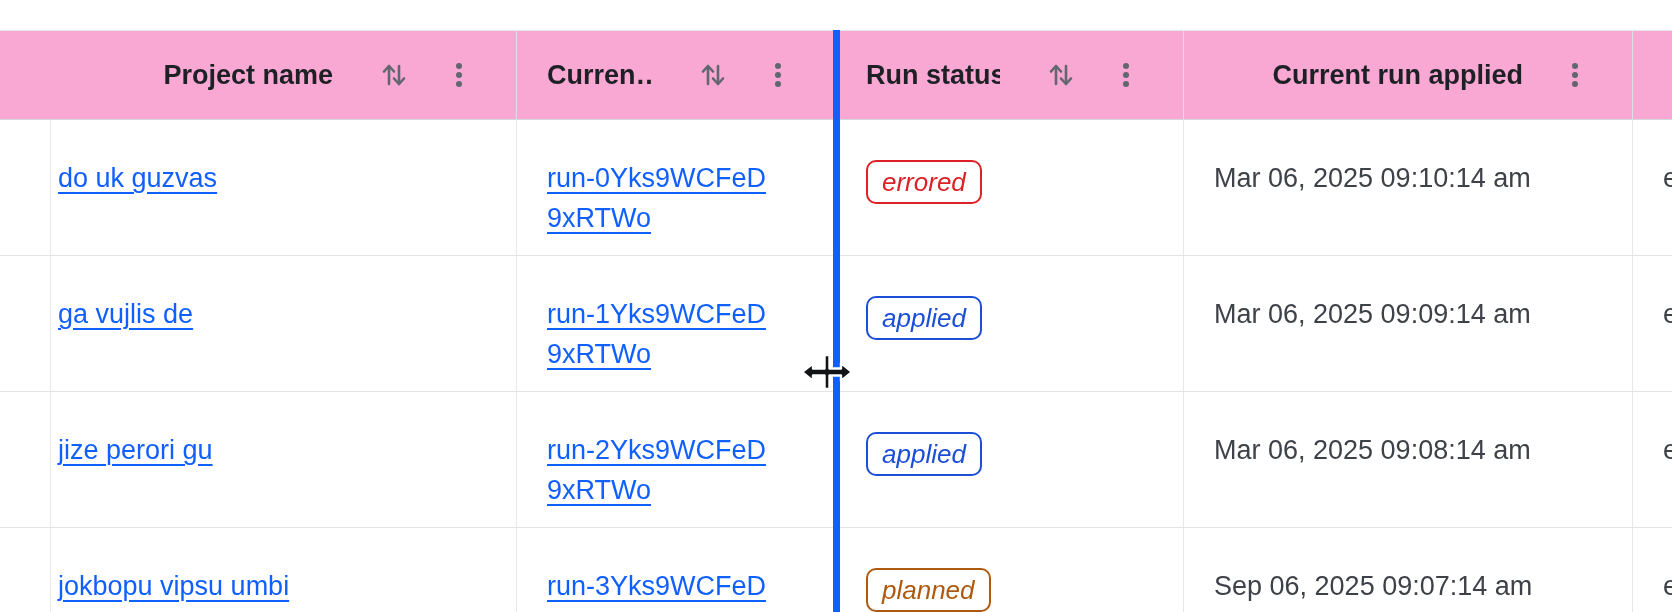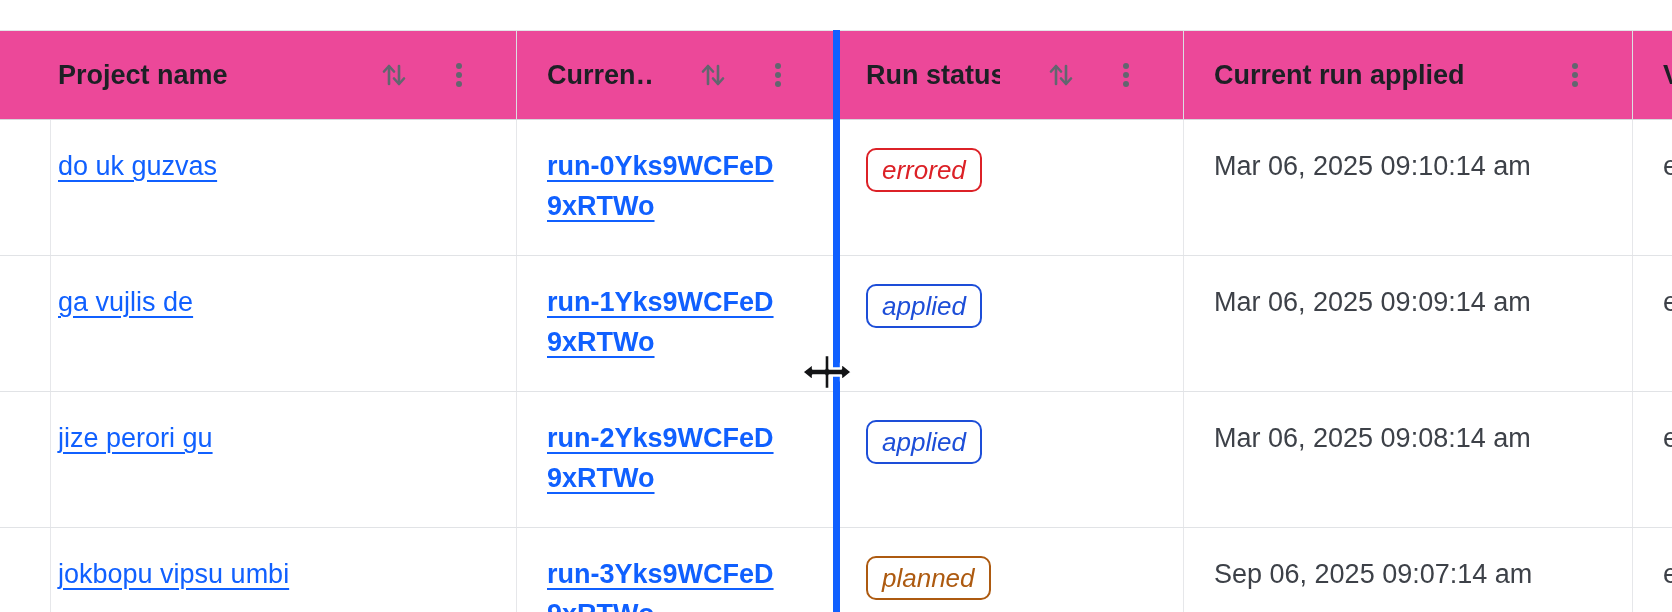--- a/index.html
+++ b/index.html
@@ -12,45 +12,45 @@
   .hrow, .row {
     display: grid;
     grid-template-columns: 28px 489px 319px 348px 449px 87px;
   }
   .hrow {
     height: 90px;
     border-top: 1px solid #e2e4e7;
     border-bottom: 1px solid #d5d7db;
   }
   .th {
-    background: #ec4899;
+    background: #f9a8d4;
     border-right: 1px solid #dcdee2;
     display: flex; align-items: center;
     padding: 0 53px 0 30px; gap: 48px;
     font-size: 27px; font-weight: 700; color: #1d2025;
-    overflow: hidden; white-space: nowrap;
+    overflow: hidden; white-space: nowrap; text-align: right;
   }
   .th:last-child { border-right: none; }
   .th .label { flex: 1 1 auto; min-width: 0; overflow: hidden; }
   .th.plain { padding-right: 0; }
   .icon-btn { flex: 0 0 auto; display: flex; align-items: center; background: none; border: none; cursor: pointer; padding: 0; }
   .row { height: 136px; border-bottom: 1px solid #e1e3e6; }
   .td {
     border-right: 1px solid #e6e7ea;
-    padding: 26px 20px 0 30px;
+    padding: 38px 20px 0 30px;
     font-size: 27px; line-height: 40px; color: #3d4148;
     overflow: visible; white-space: nowrap;
   }
   .td:last-child { border-right: none; }
   a.lnk {
     color: #1060ff; text-decoration: underline;
     text-decoration-thickness: 2px; text-underline-offset: 5px;
     cursor: pointer;
   }
-  .run-link { display: inline-block; max-width: 232px; word-break: break-all; white-space: normal; line-height: 40px; font-weight: bold; }
+  .run-link { display: inline-block; max-width: 232px; word-break: break-all; white-space: normal; line-height: 40px; }
   .badge {
     display: inline-block; margin-top: 2px;
     font-size: 26px; line-height: 30px;
     padding: 5px 14px; border-radius: 10px;
     border: 2px solid currentColor; background: #fff; font-style: italic;
   }
   .badge.errored { color: #dc2127; }
   .badge.applied { color: #1d4ed8; }
   .badge.planned { color: #ad5a10; }
   .resize-line {

